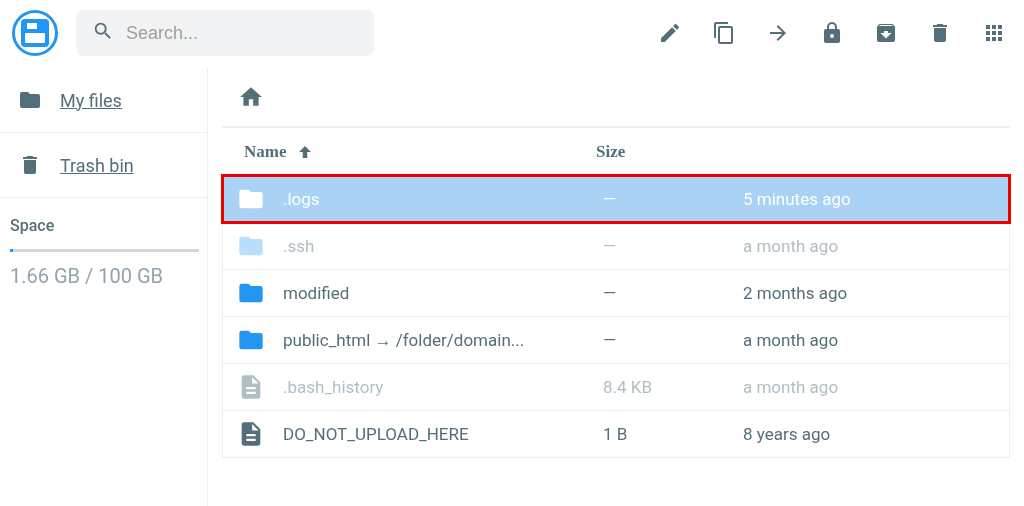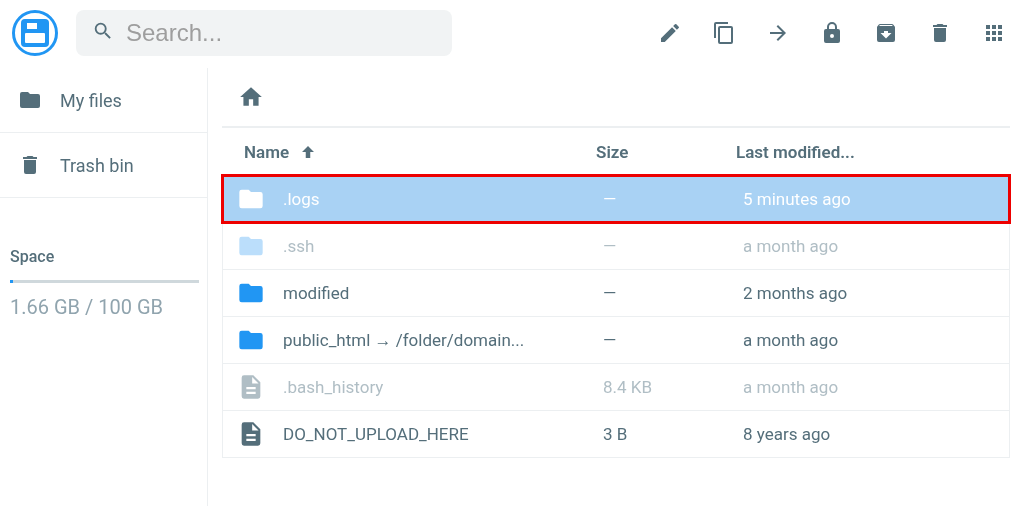--- a/index.html
+++ b/index.html
@@ -4,39 +4,39 @@
   <style>
     * { box-sizing: border-box; margin: 0; padding: 0; }
     body { font-family: -apple-system, BlinkMacSystemFont, "Segoe UI", Roboto, Helvetica, Arial, sans-serif; background: #fff; color: #546e7a; }
     .layout { display: flex; flex-direction: column; width: 1024px; height: 506px; }
     .topbar { display: flex; align-items: center; padding: 10px 18px 12px 12px; gap: 18px; }
     .logo-circle { width: 46px; height: 46px; border-radius: 50%; border: 3px solid #2196f3; display: flex; align-items: center; justify-content: center; background: #fff; }
     .logo-inner { width: 28px; height: 28px; background: #2196f3; border-radius: 4px; position: relative; }
     .logo-inner::before { content: ""; position: absolute; left: 4px; right: 4px; bottom: 4px; height: 10px; background: #fff; border-radius: 1px; }
     .logo-inner::after { content: ""; position: absolute; left: 6px; top: 4px; width: 10px; height: 6px; background: #fff; }
     .search-wrap { flex: 1; max-width: 502px; display: flex; align-items: center; background: #f1f3f4; border-radius: 8px; height: 46px; padding: 0 16px; gap: 12px; }
-    .search-wrap input { border: none; background: transparent; font-size: 24px; color: #14532d; outline: none; flex: 1; }
+    .search-wrap input { border: none; background: transparent; font-size: 18px; color: #14532d; outline: none; flex: 1; }
     .search-wrap input::placeholder { color: #9e9e9e; }
     .spacer { flex: 1; }
     .toolbar { display: flex; align-items: center; gap: 30px; }
     .toolbar-icon { width: 24px; height: 24px; display: flex; align-items: center; justify-content: center; cursor: pointer; color: #546e7a; }
     .body { display: flex; flex: 1; overflow: hidden; }
     .sidebar { width: 208px; border-right: 1px solid #eceff1; display: flex; flex-direction: column; }
-    .side-item { display: flex; align-items: center; gap: 18px; padding: 20px 18px; font-size: 18px; color: #546e7a; border-bottom: 1px solid #eceff1; cursor: pointer; }
+    .side-item { display: flex; align-items: center; gap: 18px; padding: 20px 18px; font-size: 18px; color: #546e7a; border-bottom: 1px solid #eceff1; cursor: pointer; text-decoration: underline; }
     .side-item .icon { width: 24px; height: 24px; display: flex; align-items: center; justify-content: center; color: #546e7a; }
     .space-section { padding: 18px 8px 8px 10px; }
-    .space-label { font-size: 16px; color: #546e7a; font-weight: 500; margin-top: 31px; }
+    .space-label { font-size: 16px; color: #546e7a; font-weight: 500; }
     .space-bar { margin-top: 14px; height: 3px; width: 100%; background: #cfd8dc; position: relative; }
     .space-bar-fill { position: absolute; left: 0; top: 0; bottom: 0; width: 1.66%; background: #2196f3; }
     .space-text { margin-top: 12px; font-size: 20px; color: #90a4ae; }
     .main { flex: 1; display: flex; flex-direction: column; padding: 0 0 0 0; }
     .breadcrumb { padding: 16px 14px 16px 16px; border-bottom: 2px solid #eceff1; margin: 0 14px 0 14px; display: flex; align-items: center; }
     .breadcrumb .bc-icon { width: 26px; height: 26px; color: #546e7a; }
     .listing { margin: 0 14px; flex: 1; }
-    .listing-header { display: flex; align-items: center; padding: 14px 14px; font-size: 17px; font-weight: 600; color: #546e7a; }
+    .listing-header { display: flex; align-items: center; padding: 14px 14px; font-size: 17px; font-weight: 600; color: #546e7a; font-family: Liberation Serif, serif; }
     .col-name { flex: 0 0 360px; padding-left: 8px; display: flex; align-items: center; gap: 10px; }
     .col-size { flex: 0 0 140px; }
     .col-modified { flex: 1; }
     .sort-arrow { width: 18px; height: 18px; }
     .file-row { display: flex; align-items: center; height: 48px; border: 1px solid #eceff1; font-size: 17px; color: #546e7a; margin-top: -1px; padding: 0 14px; cursor: pointer; }
     .file-row .row-icon { width: 28px; height: 28px; margin-right: 18px; display: flex; align-items: center; justify-content: center; }
     .file-row .row-name { flex: 0 0 320px; white-space: nowrap; overflow: hidden; text-overflow: ellipsis; }
     .file-row .row-size { flex: 0 0 140px; }
     .file-row .row-modified { flex: 1; }
     .file-row.selected { background: #a9d2f4; color: #fff; }
@@ -144,21 +144,20 @@
         <div class="listing-header">
           <div class="col-name">
             <span>Name</span>
             <span class="sort-arrow">
               <svg width="18" height="18" viewBox="0 0 24 24">
                   <path fill="#546e7a" d="M12 4l-8 8h5v8h6v-8h5z"></path>
                 </svg>
             </span>
           </div>
           <div class="col-size">Size</div>
-          <div class="col-modified">Last modified...</div>
         </div>
 
         <div class="file-row selected highlighted">
           <span class="row-icon">
             <svg width="28" height="28" viewBox="0 0 24 24">
                 <path class="folder-fill" d="M10 4H4a2 2 0 00-2 2v12a2 2 0 002 2h16a2 2 0 002-2V8a2 2 0 00-2-2h-8l-2-2z"></path>
               </svg>
           </span>
           <span class="row-name">.logs</span>
           <span class="row-size">—</span>
@@ -209,20 +208,20 @@
           <span class="row-modified">a month ago</span>
         </div>
 
         <div class="file-row">
           <span class="row-icon">
             <svg width="28" height="28" viewBox="0 0 24 24">
                 <path class="file-fill" d="M14 2H6a2 2 0 00-2 2v16a2 2 0 002 2h12a2 2 0 002-2V8l-6-6zm2 16H8v-2h8v2zm0-4H8v-2h8v2zM13 9V3.5L18.5 9H13z"></path>
               </svg>
           </span>
           <span class="row-name">DO_NOT_UPLOAD_HERE</span>
-          <span class="row-size">3 B</span>
+          <span class="row-size">1 B</span>
           <span class="row-modified">8 years ago</span>
         </div>
 
       </div>
     </div>
   </div>
 </div>
 
 </body></html>

